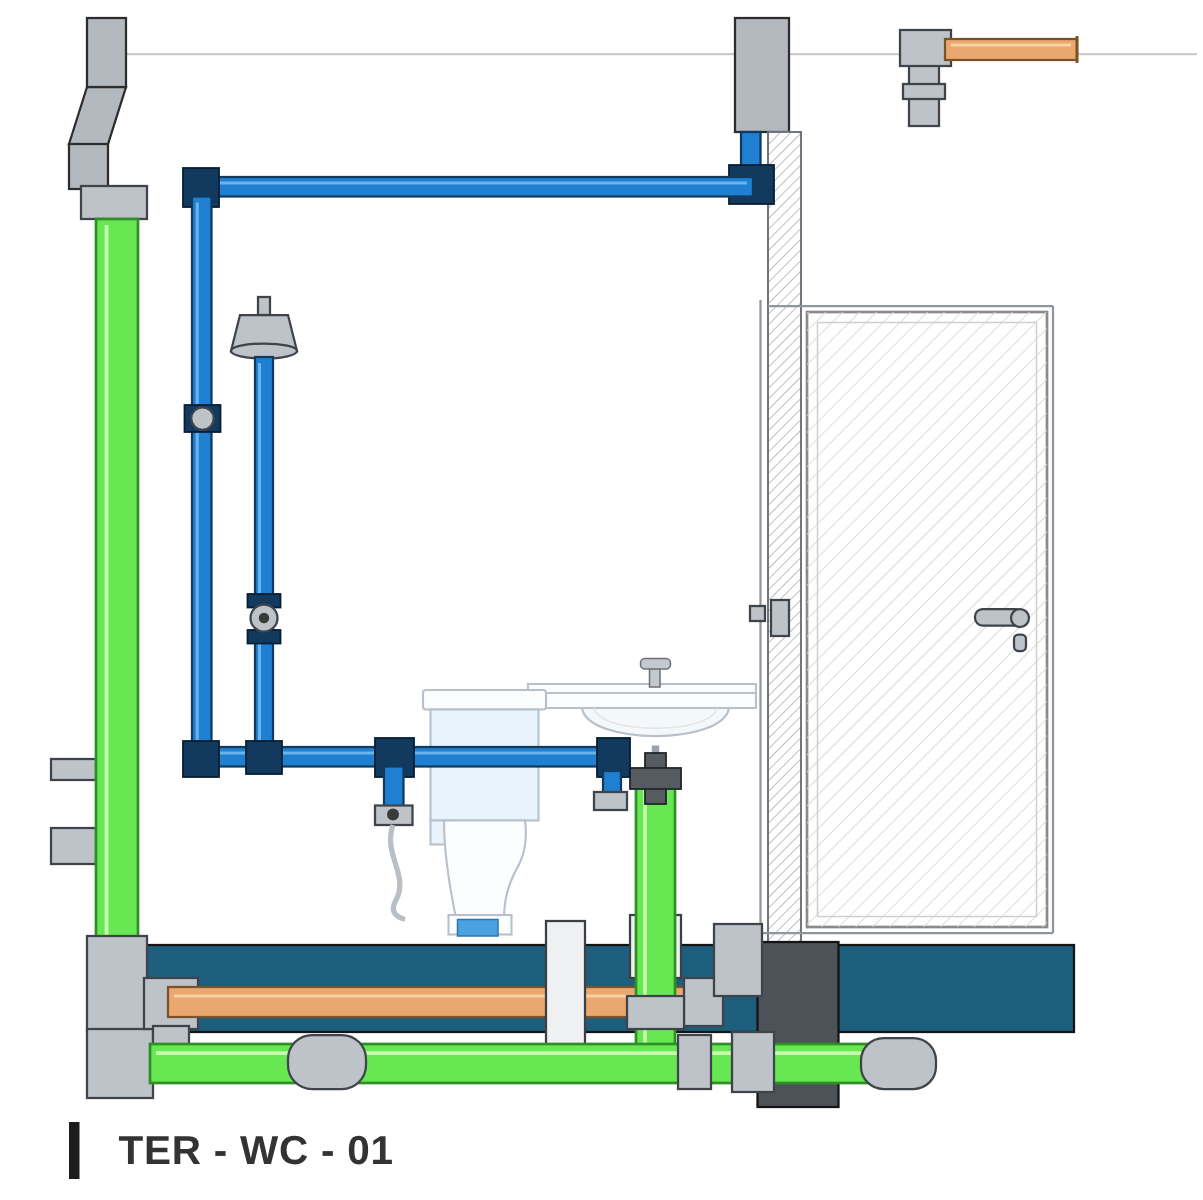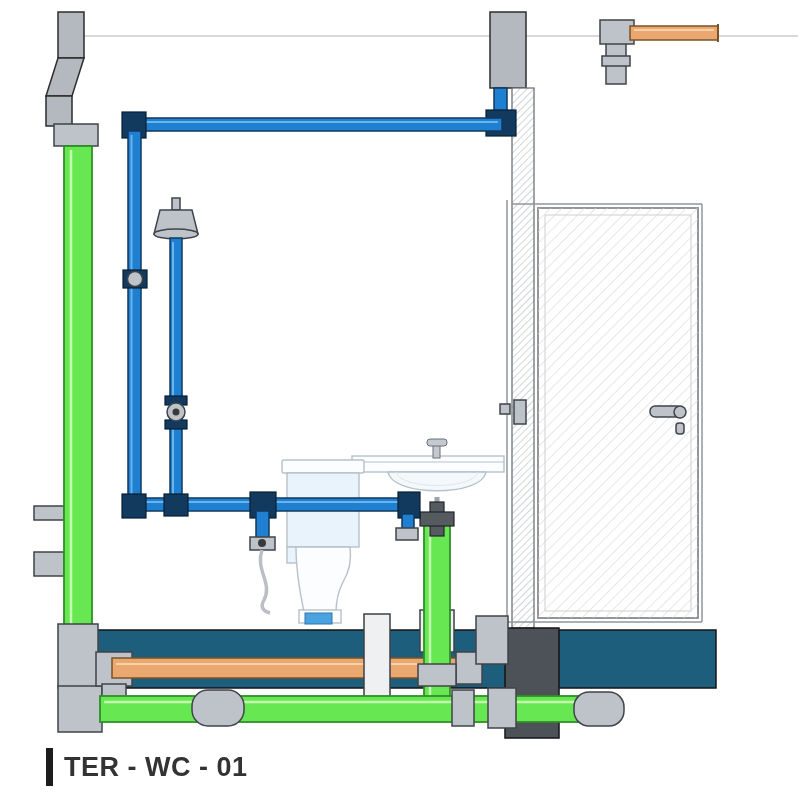--- a/index.html
+++ b/index.html
@@ -17,21 +17,21 @@
   .fit{fill:var(--fitting-gray);stroke:var(--fitting-gray-dark);stroke-width:1.5}
   .fit-dark{fill:#565b60;stroke:#22262a;stroke-width:1.2}
   .gray{fill:var(--column-gray);stroke:#2d2d2d;stroke-width:1.5}
   .slab{fill:var(--slab);stroke:#141414;stroke-width:1.5}
   .colD{fill:var(--column-dark);stroke:#141414;stroke-width:1.5}
   .fx{fill:var(--fixture-fill);stroke:var(--fixture-line);stroke-width:1.4}
   .fxt{fill:var(--fixture-tint);stroke:var(--fixture-line);stroke-width:1.4}
   .fxl{stroke:var(--fixture-line);stroke-width:1.2;fill:none}
   .sleeve{fill:#eef0f2;stroke:#3c4044;stroke-width:1.5}
   .frame{stroke:var(--frame-line);stroke-width:1.5;fill:none}
-  .title-block{position:absolute;left:46px;top:748px;display:flex;align-items:center;gap:11px;}
+  .title-block{position:absolute;left:46px;top:748px;display:flex;align-items:center;gap:26px;}
   .title-bar{width:7px;height:38px;background:#1c1c1c;}
   .title-text{font-size:27px;font-weight:bold;color:var(--title-color,#333);letter-spacing:.5px;
               font-family:"Liberation Sans", sans-serif;}
 </style>
 </head>
 <body>
 
 <div class="canvas">
 <svg width="802" height="800" viewBox="0 0 802 800">
   <defs>

